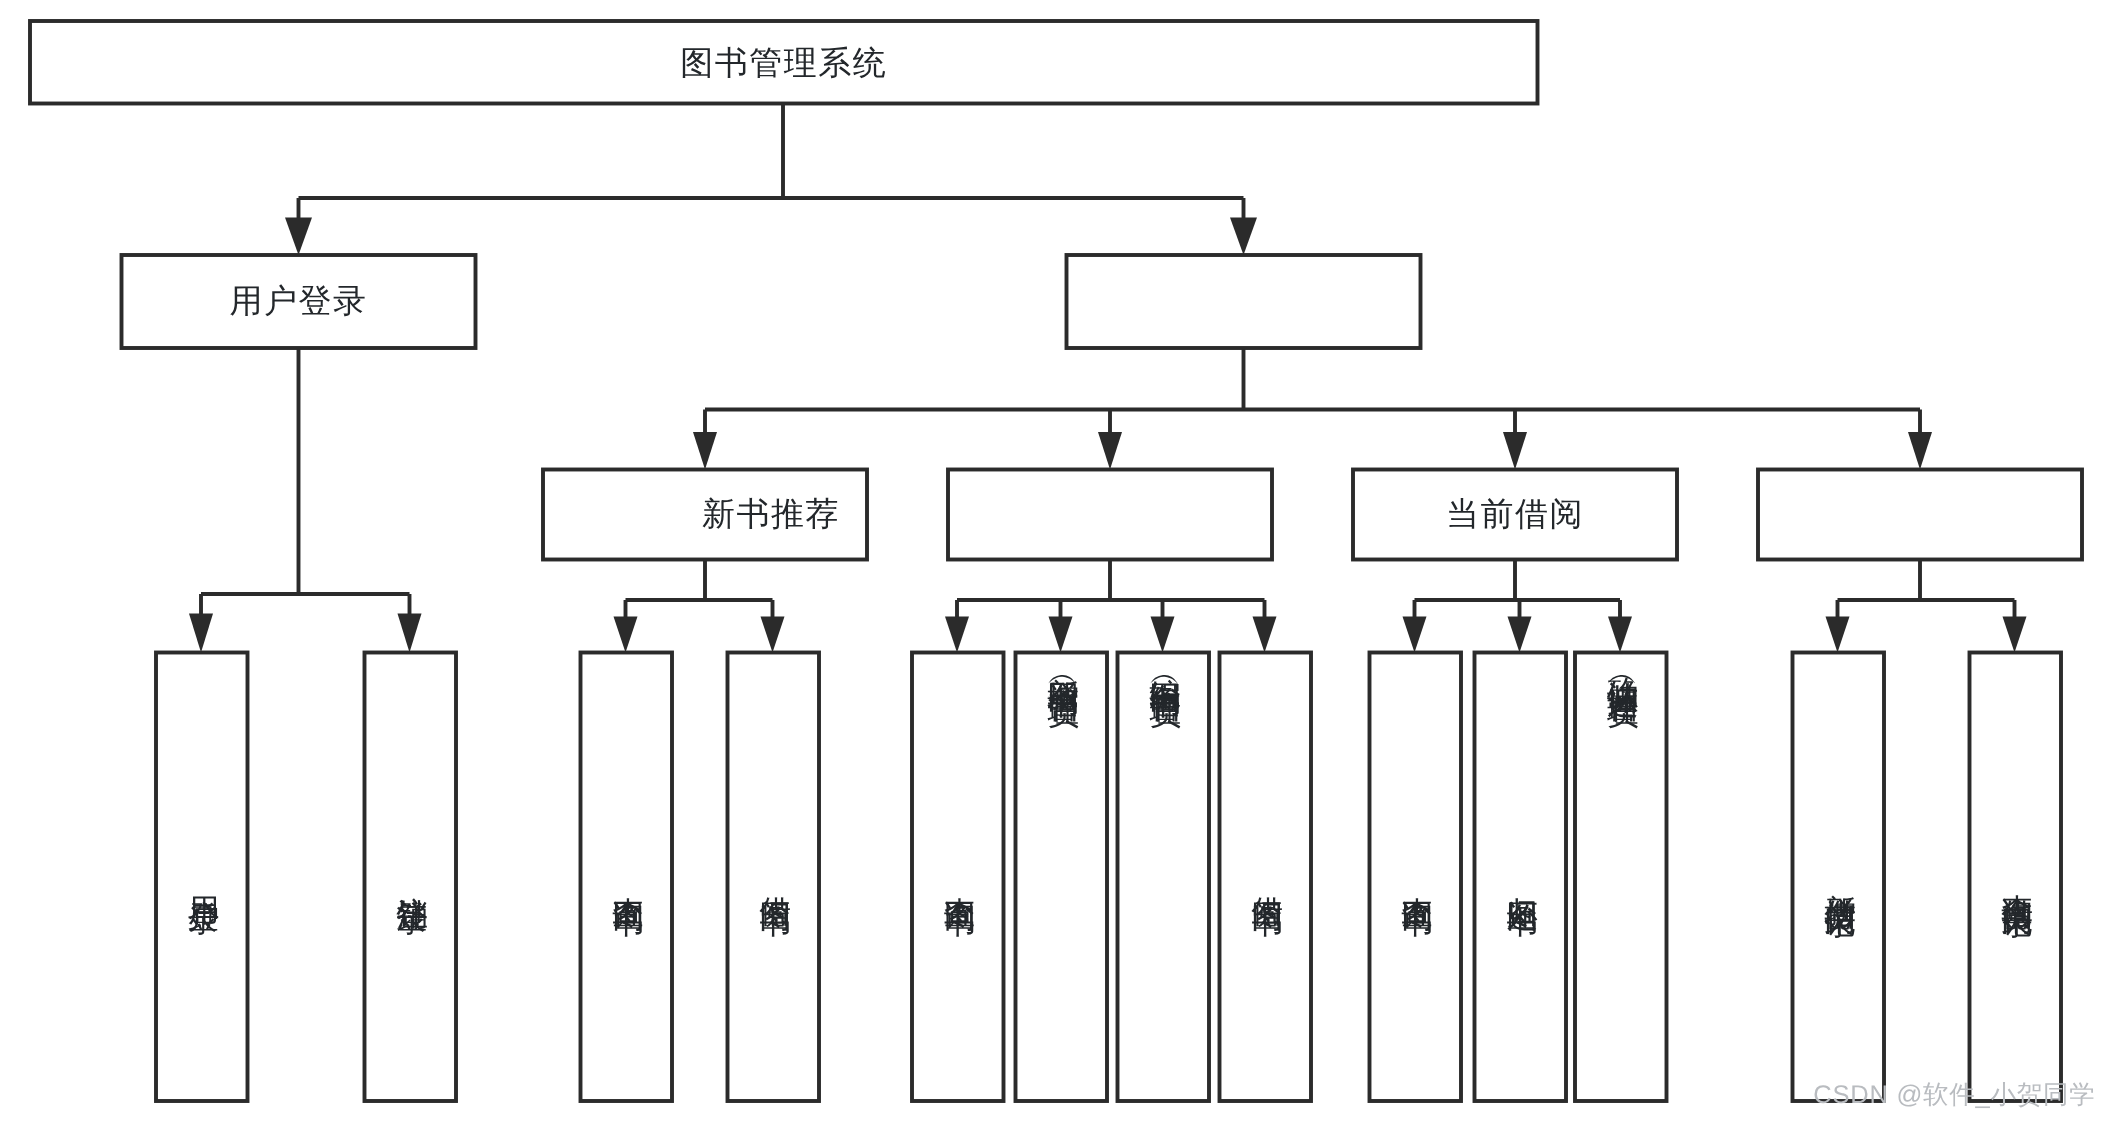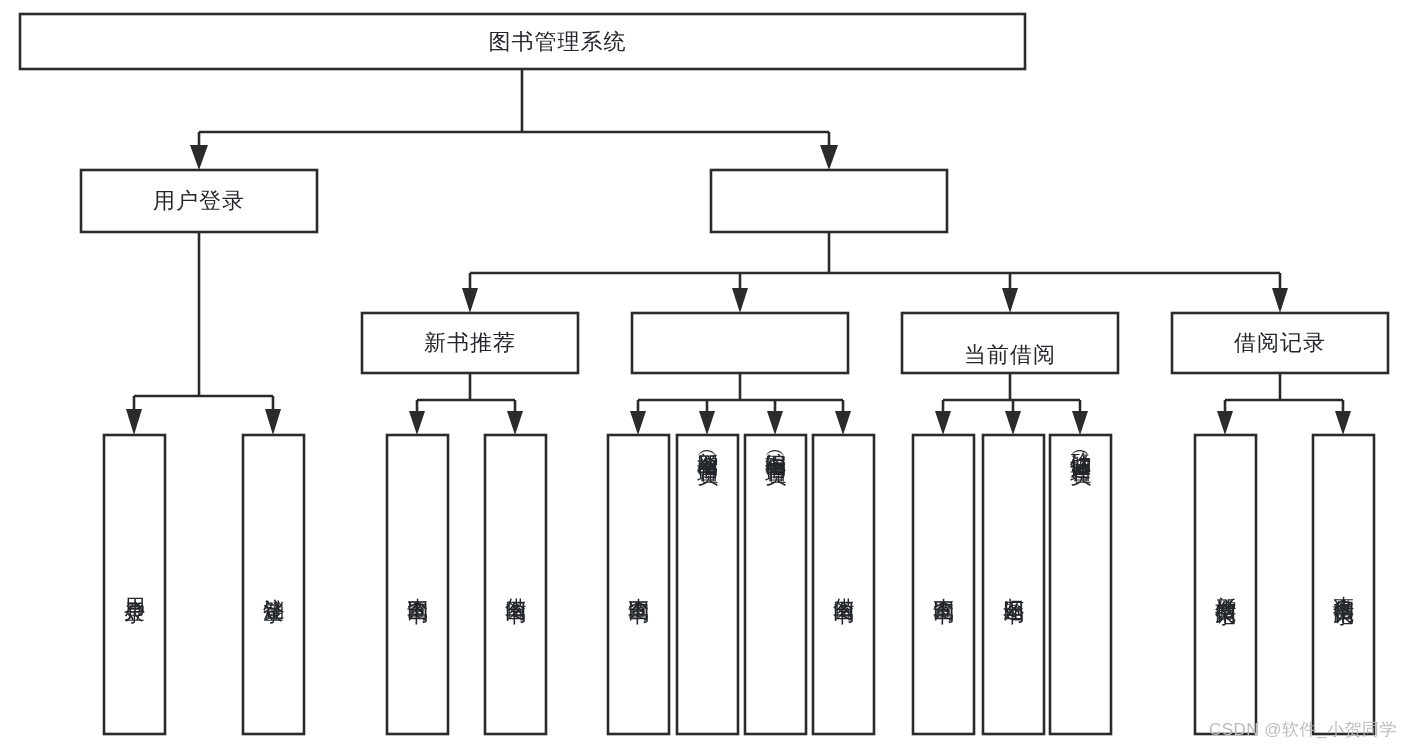--- a/index.html
+++ b/index.html
@@ -180,36 +180,33 @@
 
       <rect class="node-rect" x="913" y="435" width="61" height="299"></rect>
       <rect class="node-rect" x="983" y="435" width="61" height="299"></rect>
       <rect class="node-rect" x="1050" y="435" width="61" height="299"></rect>
 
       <rect class="node-rect" x="1195" y="435" width="61" height="299"></rect>
       <rect class="node-rect" x="1313" y="435" width="61" height="299"></rect>
     </g>
   </svg>
 
-  <div class="hlabel-wrap" style="left:20px; top:14px; width:1005px; height:55px;margin-left:35px;">
+  <div class="hlabel-wrap" style="left:20px; top:14px; width:1005px; height:55px;">
     <span class="hlabel-text">图书管理系统</span>
   </div>
 
   <div class="hlabel-wrap" style="left:81px; top:170px; width:236px; height:62px;">
     <span class="hlabel-text">用户登录</span>
   </div>
 
-  <div class="hlabel-wrap" style="left:362px; top:313px; width:216px; height:60px;">
+  <div class="hlabel-wrap" style="left:362px; top:313px; width:216px; height:60px;padding-left:44px;">
     <span class="hlabel-text">新书推荐</span>
   </div>
-  <div class="hlabel-wrap" style="left:902px; top:325px; width:216px; height:60px;">
+  <div class="hlabel-wrap" style="left:902px; top:313px; width:216px; height:60px;">
     <span class="hlabel-text">当前借阅</span>
-  </div>
-  <div class="hlabel-wrap" style="left:1172px; top:313px; width:216px; height:60px;">
-    <span class="hlabel-text">借阅记录</span>
   </div>
 
   <div class="vlabel-wrap" style="left:104px; top:435px; width:61px; height:299px;">
     <span class="vlabel-text">用户登录</span>
   </div>
   <div class="vlabel-wrap" style="left:243px; top:435px; width:61px; height:299px;">
     <span class="vlabel-text">注销登录</span>
   </div>
 
   <div class="vlabel-wrap" style="left:387px; top:435px; width:61px; height:299px;">

